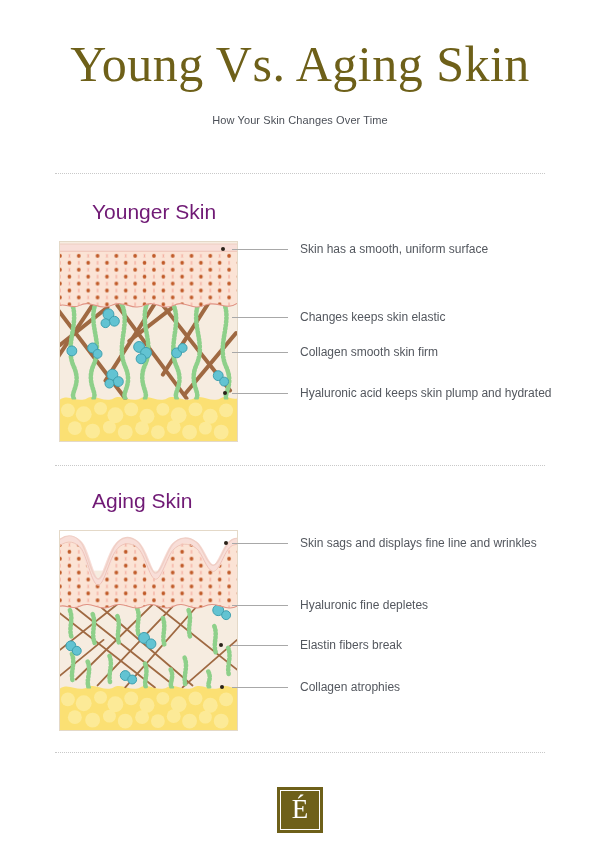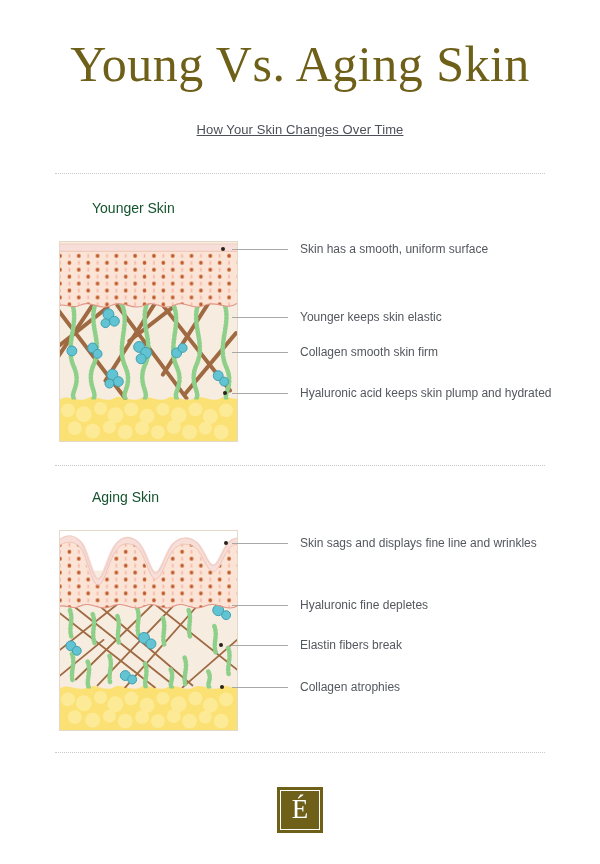--- a/index.html
+++ b/index.html
@@ -22,44 +22,43 @@
     font-family: "Liberation Serif", serif;
     font-size: 50px;
     font-weight: 400;
     color: #6e6019;
     letter-spacing: 0.5px;
     line-height: 1.05;
     white-space: nowrap;
   }
   #subtitle {
     position: absolute;
-    left: 0; top: 122px; width: 600px;
+    left: 0; top: 114px; width: 600px;
     text-align: center;
-    font-size: 13px;
+    font-size: 11px;
     color: #4c5058;
     letter-spacing: .1px;
-    text-decoration: underline;
   }
 
   
   .divider {
     position: absolute;
     left: 55px; width: 490px; height: 1px;
     border-top: 1px dotted #c9c9c9;
   }
   #divider-top    { top: 173px; }
   #divider-middle { top: 465px; }
   #divider-bottom { top: 752px; }
 
   
   .section-heading {
     position: absolute;
     left: 92px;
-    font-size: 14px;
-    color: #14532d;
+    font-size: 21px;
+    color: #701a75;
   }
   #heading-young { top: 200px; }
   #heading-aging { top: 489px; }
 
   
   .diagram {
     position: absolute;
     left: 59px;
     width: 179px;
     height: 201px;
@@ -251,21 +250,21 @@
 
 <div class="marker-dot" style="left:221px; top:247px;"></div>
 <div class="marker-dot" style="left:223px; top:391px;"></div>
 
 <div class="callout" style="top:241px;">
   <div class="leader"></div>
   <div class="callout-text">Skin has a smooth, uniform surface</div>
 </div>
 <div class="callout" style="top:309px;">
   <div class="leader"></div>
-  <div class="callout-text">Younger keeps skin elastic</div>
+  <div class="callout-text">Changes keeps skin elastic</div>
 </div>
 <div class="callout" style="top:344px;">
   <div class="leader"></div>
   <div class="callout-text">Collagen smooth skin firm</div>
 </div>
 <div class="callout" style="top:385px;">
   <div class="leader"></div>
   <div class="callout-text">Hyaluronic acid keeps skin plump and hydrated</div>
 </div>
 

